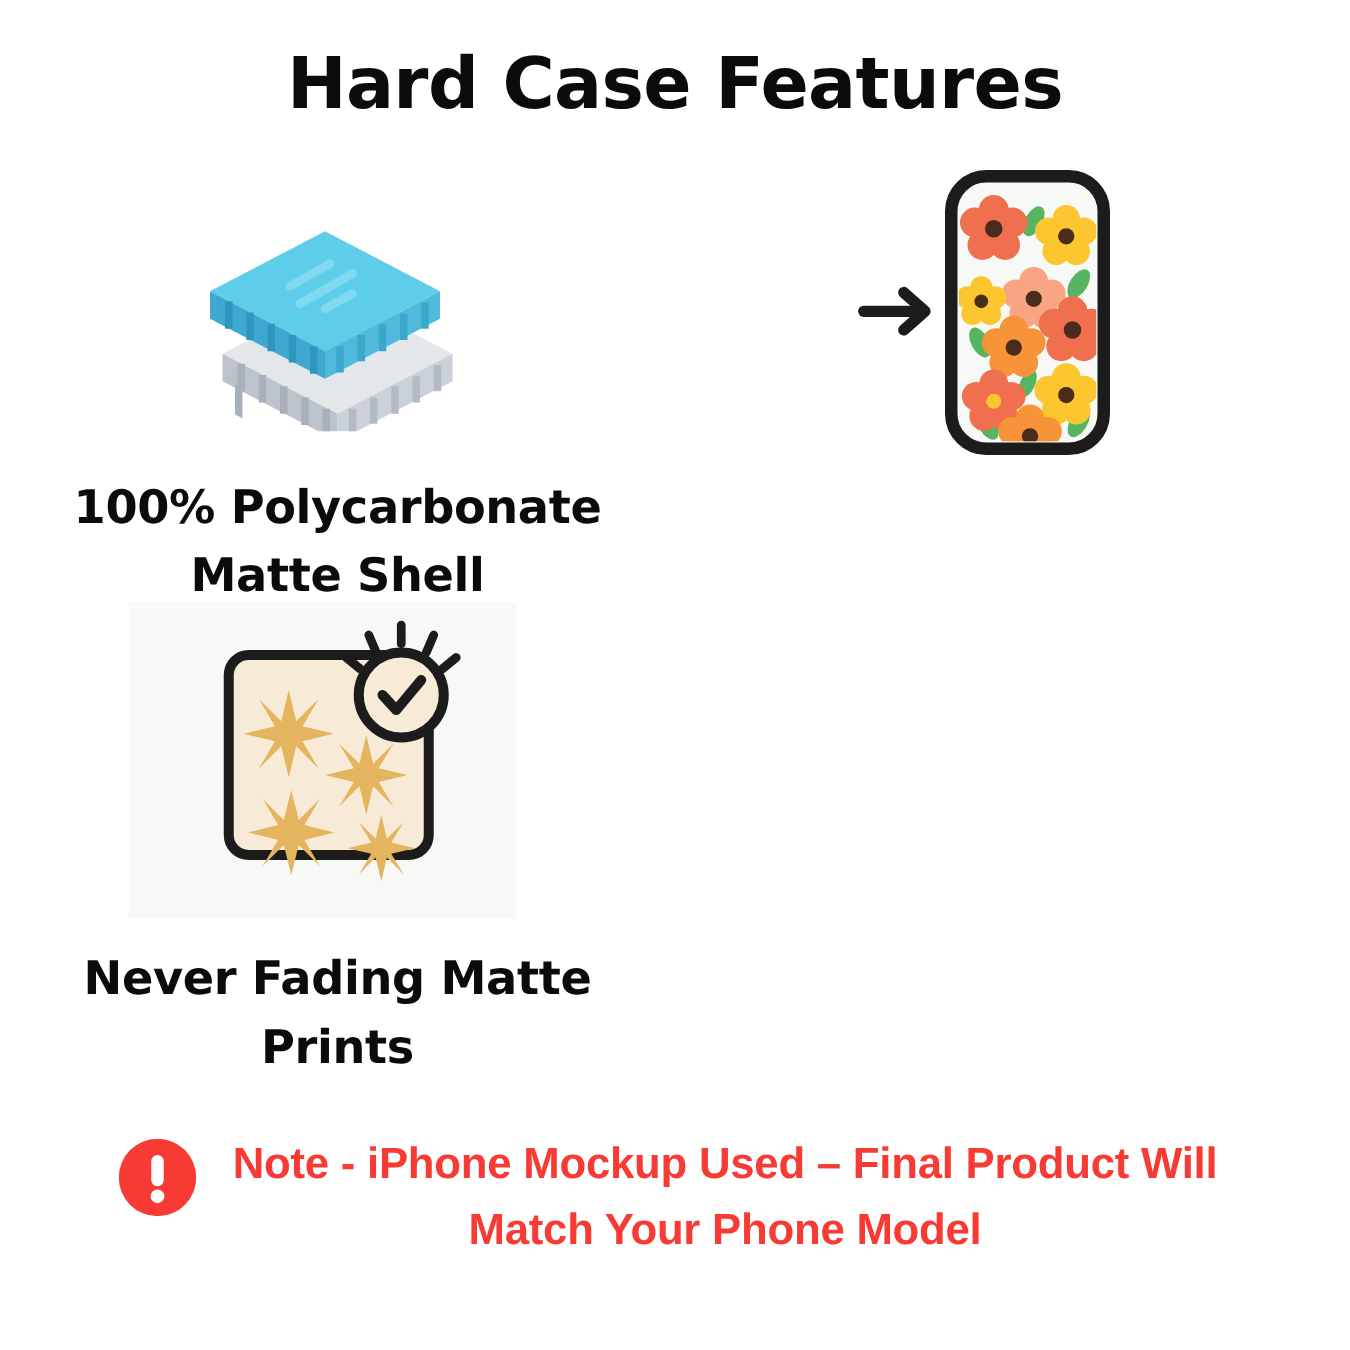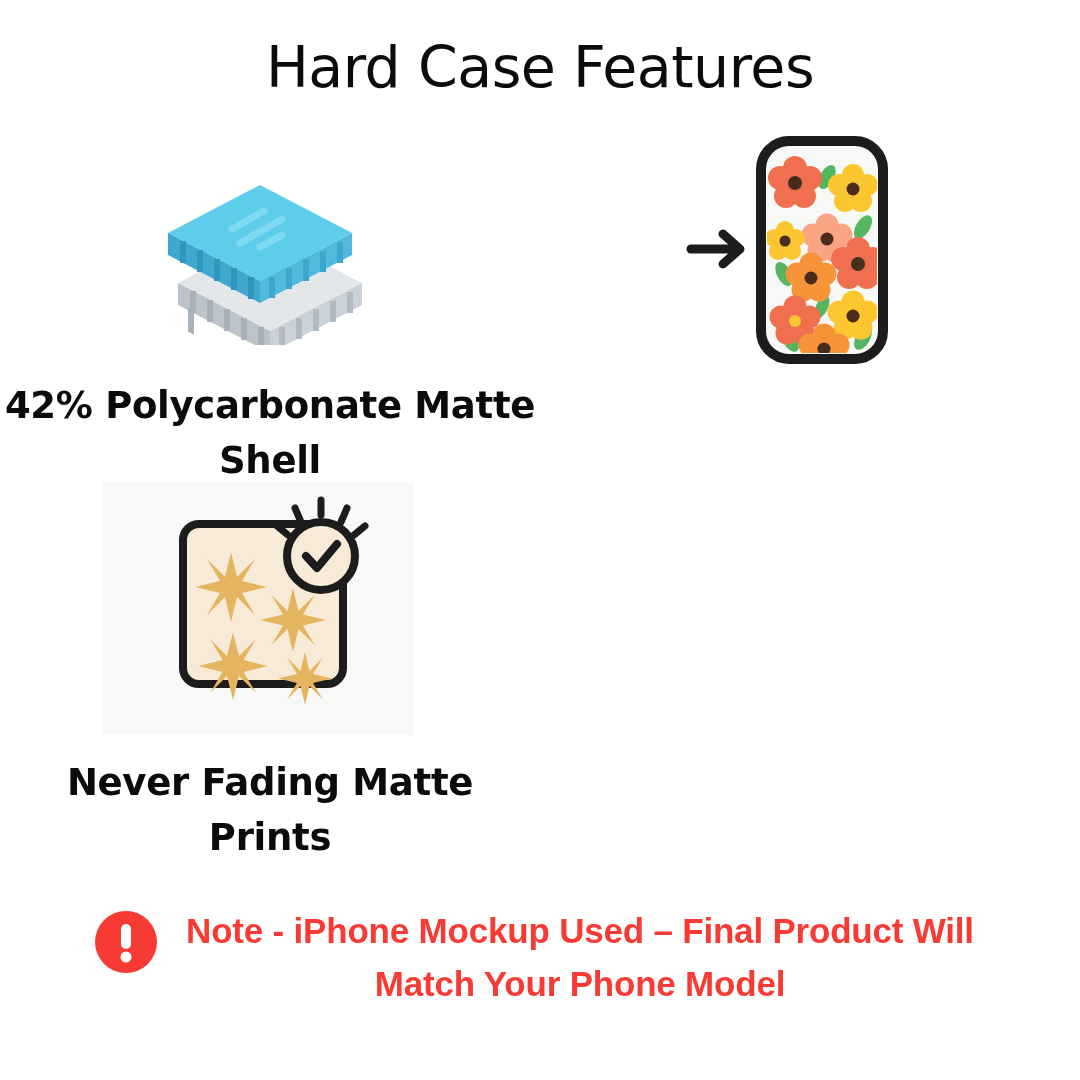--- a/index.html
+++ b/index.html
@@ -24,21 +24,21 @@
   }
 
   
   .page-title {
     position: absolute;
     top: 34px;
     left: 0;
     width: 1080px;
     text-align: center;
     font-size: 57px;
-    font-weight: normal;
+    font-weight: bold;
     letter-spacing: -0.5px;
     color: #0b0b0b;
     font-family: "DejaVu Sans", sans-serif;
   }
 
   
   .features {
     position: absolute;
     top: 128px;
     left: 0;
@@ -177,21 +177,21 @@
             <line x1="180" y1="87" x2="180" y2="108"></line>
           </g>
 
           <g stroke="#7FD9F0" stroke-width="7" stroke-linecap="round">
             <line x1="72" y1="74" x2="104" y2="56"></line>
             <line x1="80" y1="88" x2="122" y2="64"></line>
             <line x1="100" y1="92" x2="122" y2="80"></line>
           </g>
         </svg>
       </div>
-      <div class="feature-label">42% Polycarbonate Matte Shell</div>
+      <div class="feature-label">100% Polycarbonate Matte Shell</div>
     </div>
 
     <div class="feature cell-2">
       <div class="feature-icon">
         <svg width="250" height="240" viewBox="0 0 250 240">
 
           <g stroke="#1c1c1c" stroke-width="9" stroke-linecap="round" stroke-linejoin="round" fill="none">
             <line x1="6" y1="118" x2="52" y2="118"></line>
             <polyline points="38,103 55,118 38,133"></polyline>
           </g>

